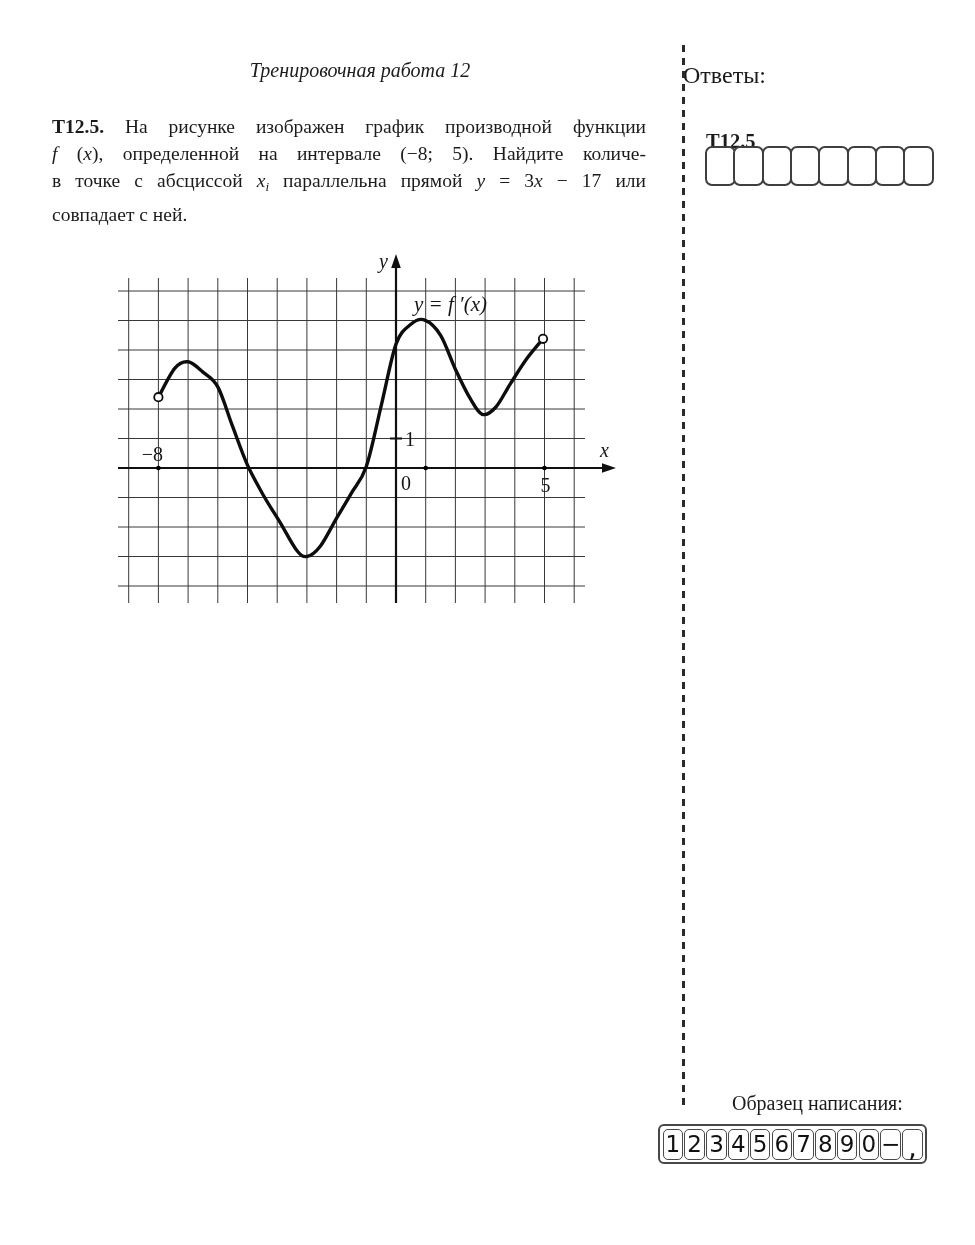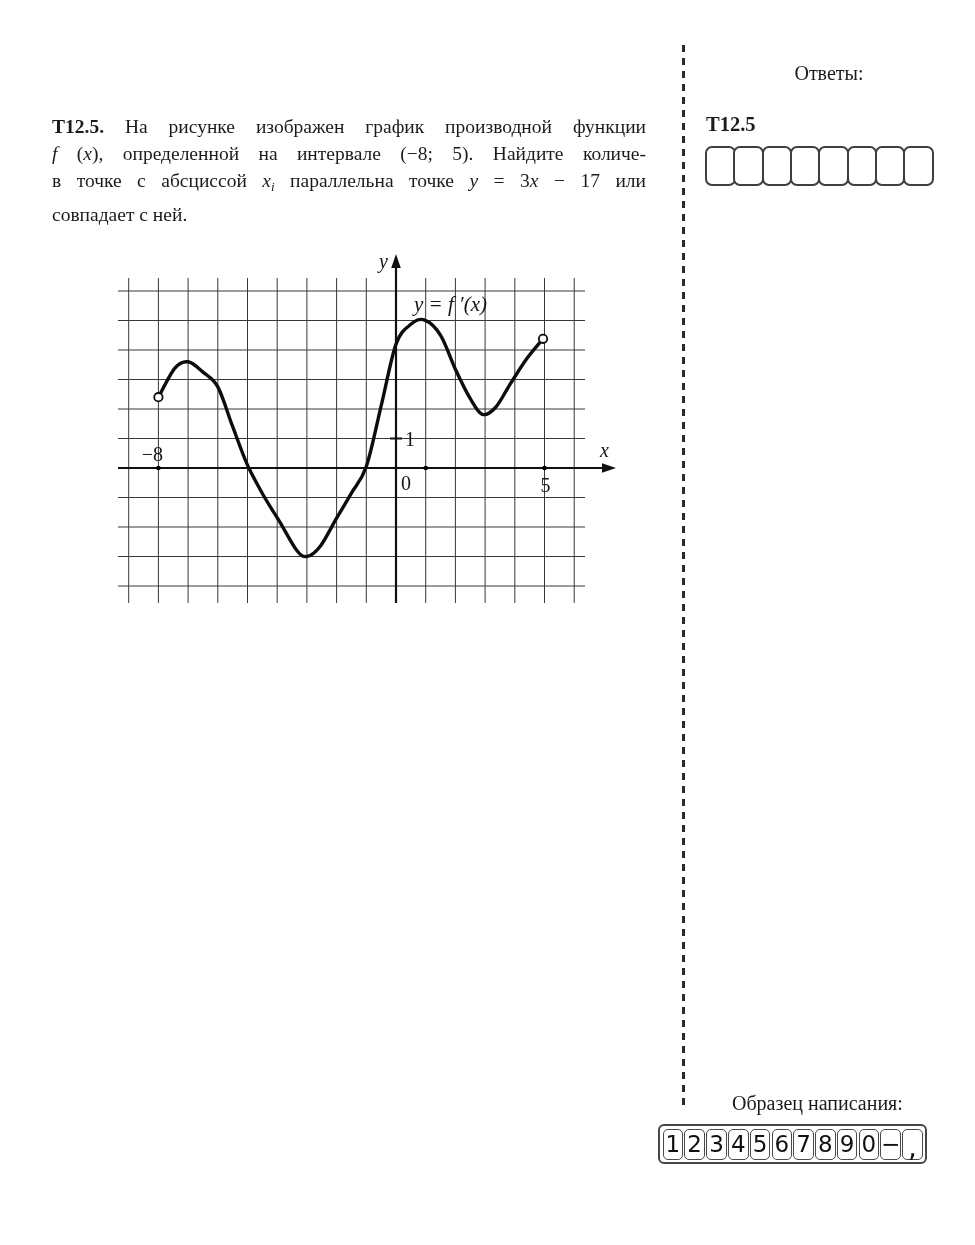--- a/index.html
+++ b/index.html
@@ -2,33 +2,33 @@
 <html><head>
 <meta charset="utf-8">
 <style>
   * { box-sizing: border-box; margin: 0; padding: 0; }
   html,body { background:#ffffff; }
   .page { position:relative; width:975px; height:1245px; background:#ffffff;
           font-family:"Liberation Serif","DejaVu Serif",serif; color:#1b1b1b; overflow:hidden; }
 
   .title { position:absolute; left:63px; top:59px; width:594px; text-align:center;
            font-style:italic; font-size:20px; }
-  .answers-header { position:absolute; left:683px; top:62px; width:292px; text-align:center; font-size:20px; }
+  .answers-header { position:absolute; left:683px; top:62px; width:292px; font-size:24px; }
 
   .problem { position:absolute; left:52px; top:113px; width:594px; font-size:19.5px; line-height:27.2px; }
   .prob-line { text-align:justify; text-align-last:justify; white-space:normal; }
   .prob-line.last { text-align:last; text-align-last:left; }
   .seg-b { font-weight:bold; }
   .seg-i { font-style:italic; }
   .seg-sub { font-style:italic; font-size:13px; vertical-align:-4px; }
 
   .divider { position:absolute; left:682px; top:45px; width:2.6px; height:1060px;
              background:repeating-linear-gradient(to bottom,#2a2a2a 0 7px,transparent 7px 13px); }
 
-  .task-label { position:absolute; left:706px; top:113px; font-weight:bold; font-size:20.5px; }
+  .task-label { position:absolute; left:706px; top:130px; font-weight:bold; font-size:20.5px; }
   .answer-row { position:absolute; left:705px; top:146px; display:flex; }
   .answer-cell { width:30.5px; height:40px; border:2.6px solid #3f3f3f; border-radius:7px; background:#fff; }
   .answer-cell + .answer-cell { margin-left:-2.2px; }
 
   .graph { position:absolute; left:108px; top:250px; width:515px; height:364px; }
   .svg-label { font-family:"Liberation Serif","DejaVu Serif",serif; fill:#161616; }
   .it { font-style:italic; }
 
   .sample-label { position:absolute; left:700px; top:1092px; font-size:20px;margin-left:32px; }
   .sample-row { position:absolute; left:658px; top:1124px; display:flex; border:2.6px solid #474747;
@@ -37,27 +37,28 @@
                  display:flex; align-items:center; justify-content:center;
                  font-family:"DejaVu Sans",sans-serif; font-size:23px; color:#111; }
   .sample-cell.low { align-items:flex-end; line-height:0.75; padding-bottom:1px; font-size:28px; }
 
   .page-number { position:absolute; left:63px; top:1132px; width:594px; text-align:center; font-size:19.5px; }
 </style>
 </head>
 <body>
 
 <div class="page">
+  <div class="title">Тренировочная работа 12</div>
   <div class="answers-header">Ответы:</div>
   <div class="divider"></div>
 
   <div class="problem" id="problem">
       <div class="prob-line"><span class="seg-b">Т12.5.</span><span> На рисунке изображен график производной функции</span></div>
       <div class="prob-line"><span class="seg-i">f</span><span> (</span><span class="seg-i">x</span><span>), определенной на интервале (−8; 5). Найдите количе-</span></div>
-      <div class="prob-line"><span>в точке с абсциссой </span><span class="seg-i">x</span><span class="seg-sub">i</span><span> параллельна точке </span><span class="seg-i">y</span><span> = 3</span><span class="seg-i">x</span><span> − 17 или</span></div>
+      <div class="prob-line"><span>в точке с абсциссой </span><span class="seg-i">x</span><span class="seg-sub">i</span><span> параллельна прямой </span><span class="seg-i">y</span><span> = 3</span><span class="seg-i">x</span><span> − 17 или</span></div>
       <div class="prob-line last"><span>совпадает с ней.</span></div>
     </div>
 
   <div class="task-label">Т12.5</div>
   <div class="answer-row" id="answer-row">
       <div class="answer-cell"></div>
       <div class="answer-cell"></div>
       <div class="answer-cell"></div>
       <div class="answer-cell"></div>
       <div class="answer-cell"></div>

